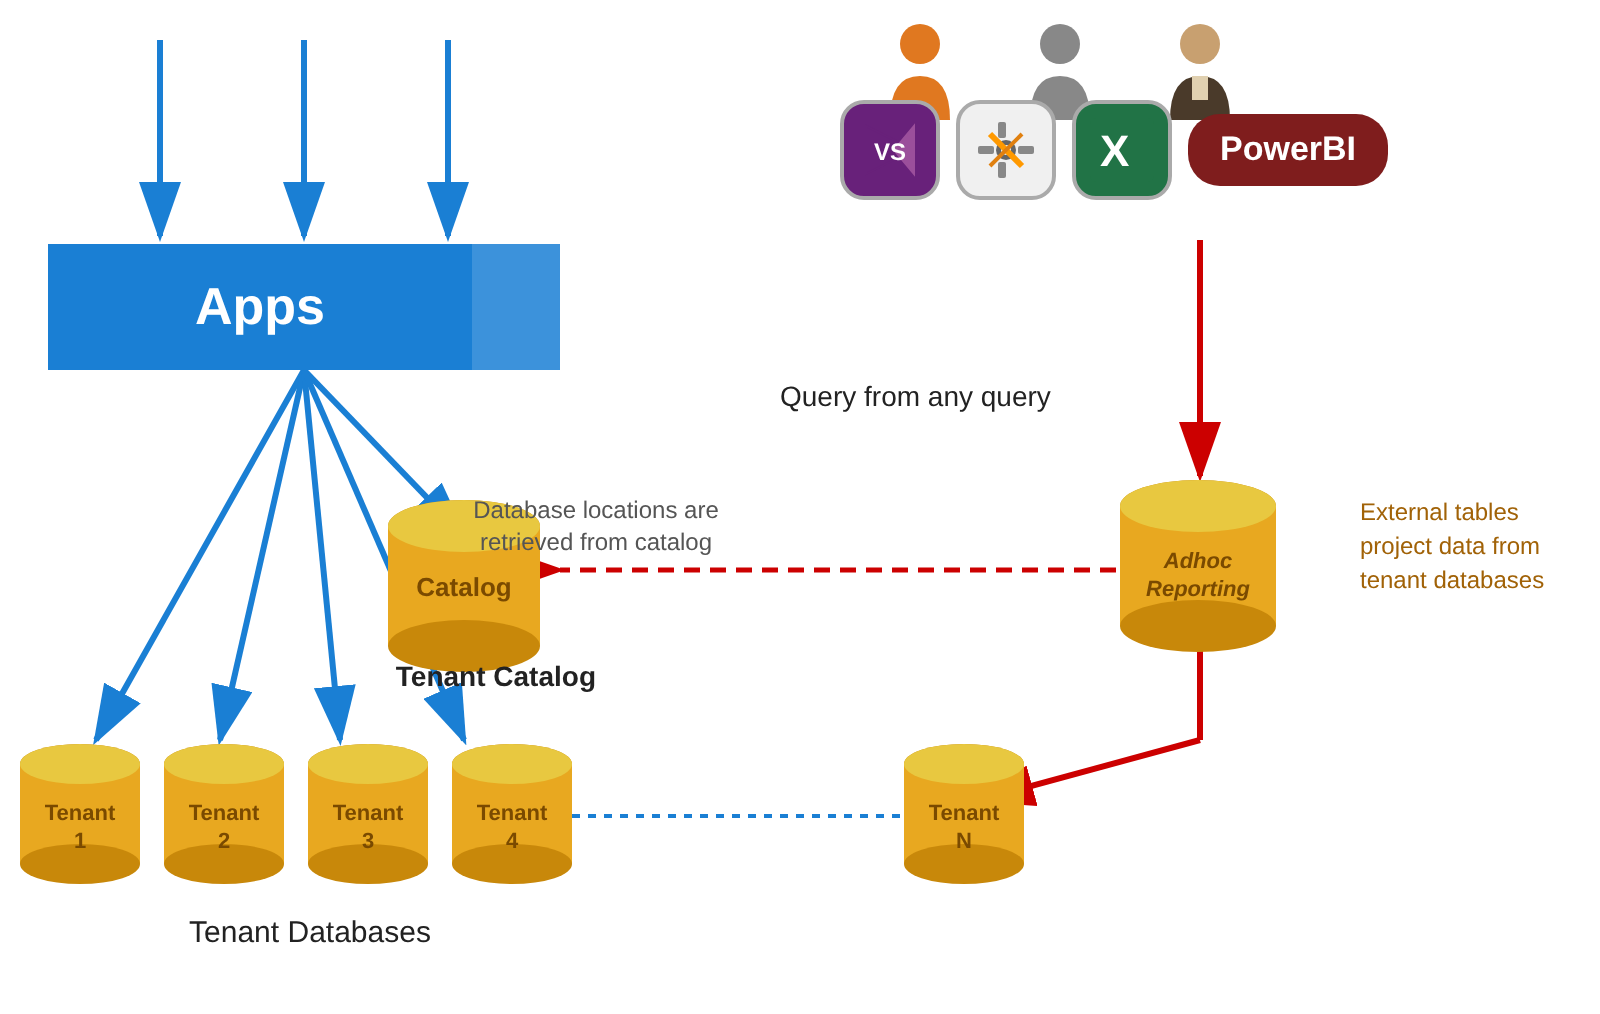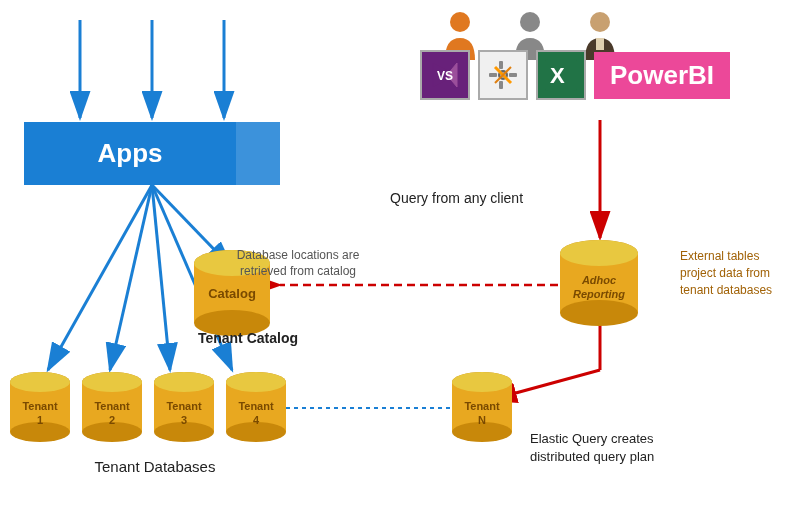--- a/index.html
+++ b/index.html
@@ -180,26 +180,26 @@
       position: absolute;
       left: 440px;
       top: 10px;
       display: flex;
       gap: 30px;
       z-index: 10;
     }
 
     
     .powerbi-badge {
-      background: #ec4899;
+      background: #7f1d1d;
       color: white;
-      font-size: 26px;
+      font-size: 17px;
       font-weight: 700;
       padding: 8px 16px;
-      border-radius: 0;
+      border-radius: 16px;
     }
 
     
     .arrows-svg {
       position: absolute;
       top: 0;
       left: 0;
       width: 800px;
       height: 507px;
       z-index: 5;
@@ -208,21 +208,21 @@
 
     .tool-icon-box {
       width: 50px;
       height: 50px;
       border: 2px solid #aaa;
       display: flex;
       align-items: center;
       justify-content: center;
       font-size: 22px;
       background: #f5f5f5;
-      border-radius: 0;
+      border-radius: 12px;
     }
 
     .vs-icon {
       background: linear-gradient(135deg, #68217a, #68217a);
       color: white;
       font-weight: bold;
       font-size: 18px;
     }
     .tools-icon {
       background: #f0f0f0;
@@ -341,21 +341,21 @@
         <text x="7" y="26" font-size="22" font-weight="bold" fill="white">X</text>
       </svg>
     </div>
 
     <div class="powerbi-badge">
       <span>PowerBI</span>
     </div>
   </div>
 
   <div class="label-query-client">
-    <span>Query from any client</span>
+    <span>Query from any query</span>
   </div>
 
   <div class="catalog-cylinder">
     <svg width="80" height="90" viewBox="0 0 80 90">
       <ellipse cx="40" cy="15" rx="38" ry="13" fill="#c8880a"></ellipse>
       <rect x="2" y="15" width="76" height="60" fill="#e8a820"></rect>
       <ellipse cx="40" cy="75" rx="38" ry="13" fill="#c8880a"></ellipse>
       <ellipse cx="40" cy="15" rx="38" ry="13" fill="#e8c840"></ellipse>
       <text x="40" y="50" text-anchor="middle" font-size="13" font-weight="600" fill="#7a4a00">Catalog</text>
     </svg>
@@ -439,17 +439,14 @@
       <ellipse cx="32" cy="12" rx="30" ry="10" fill="#e8c840"></ellipse>
       <text x="32" y="40" text-anchor="middle" font-size="11" font-weight="600" fill="#7a4a00">Tenant</text>
       <text x="32" y="54" text-anchor="middle" font-size="11" font-weight="600" fill="#7a4a00">N</text>
     </svg>
   </div>
 
   <div class="label-tenant-databases">
     <span>Tenant Databases</span>
   </div>
 
-  <div class="label-elastic-query">
-    <span>Elastic Query creates<br>distributed query plan</span>
-  </div>
 
 </div>
 
 </body></html>

